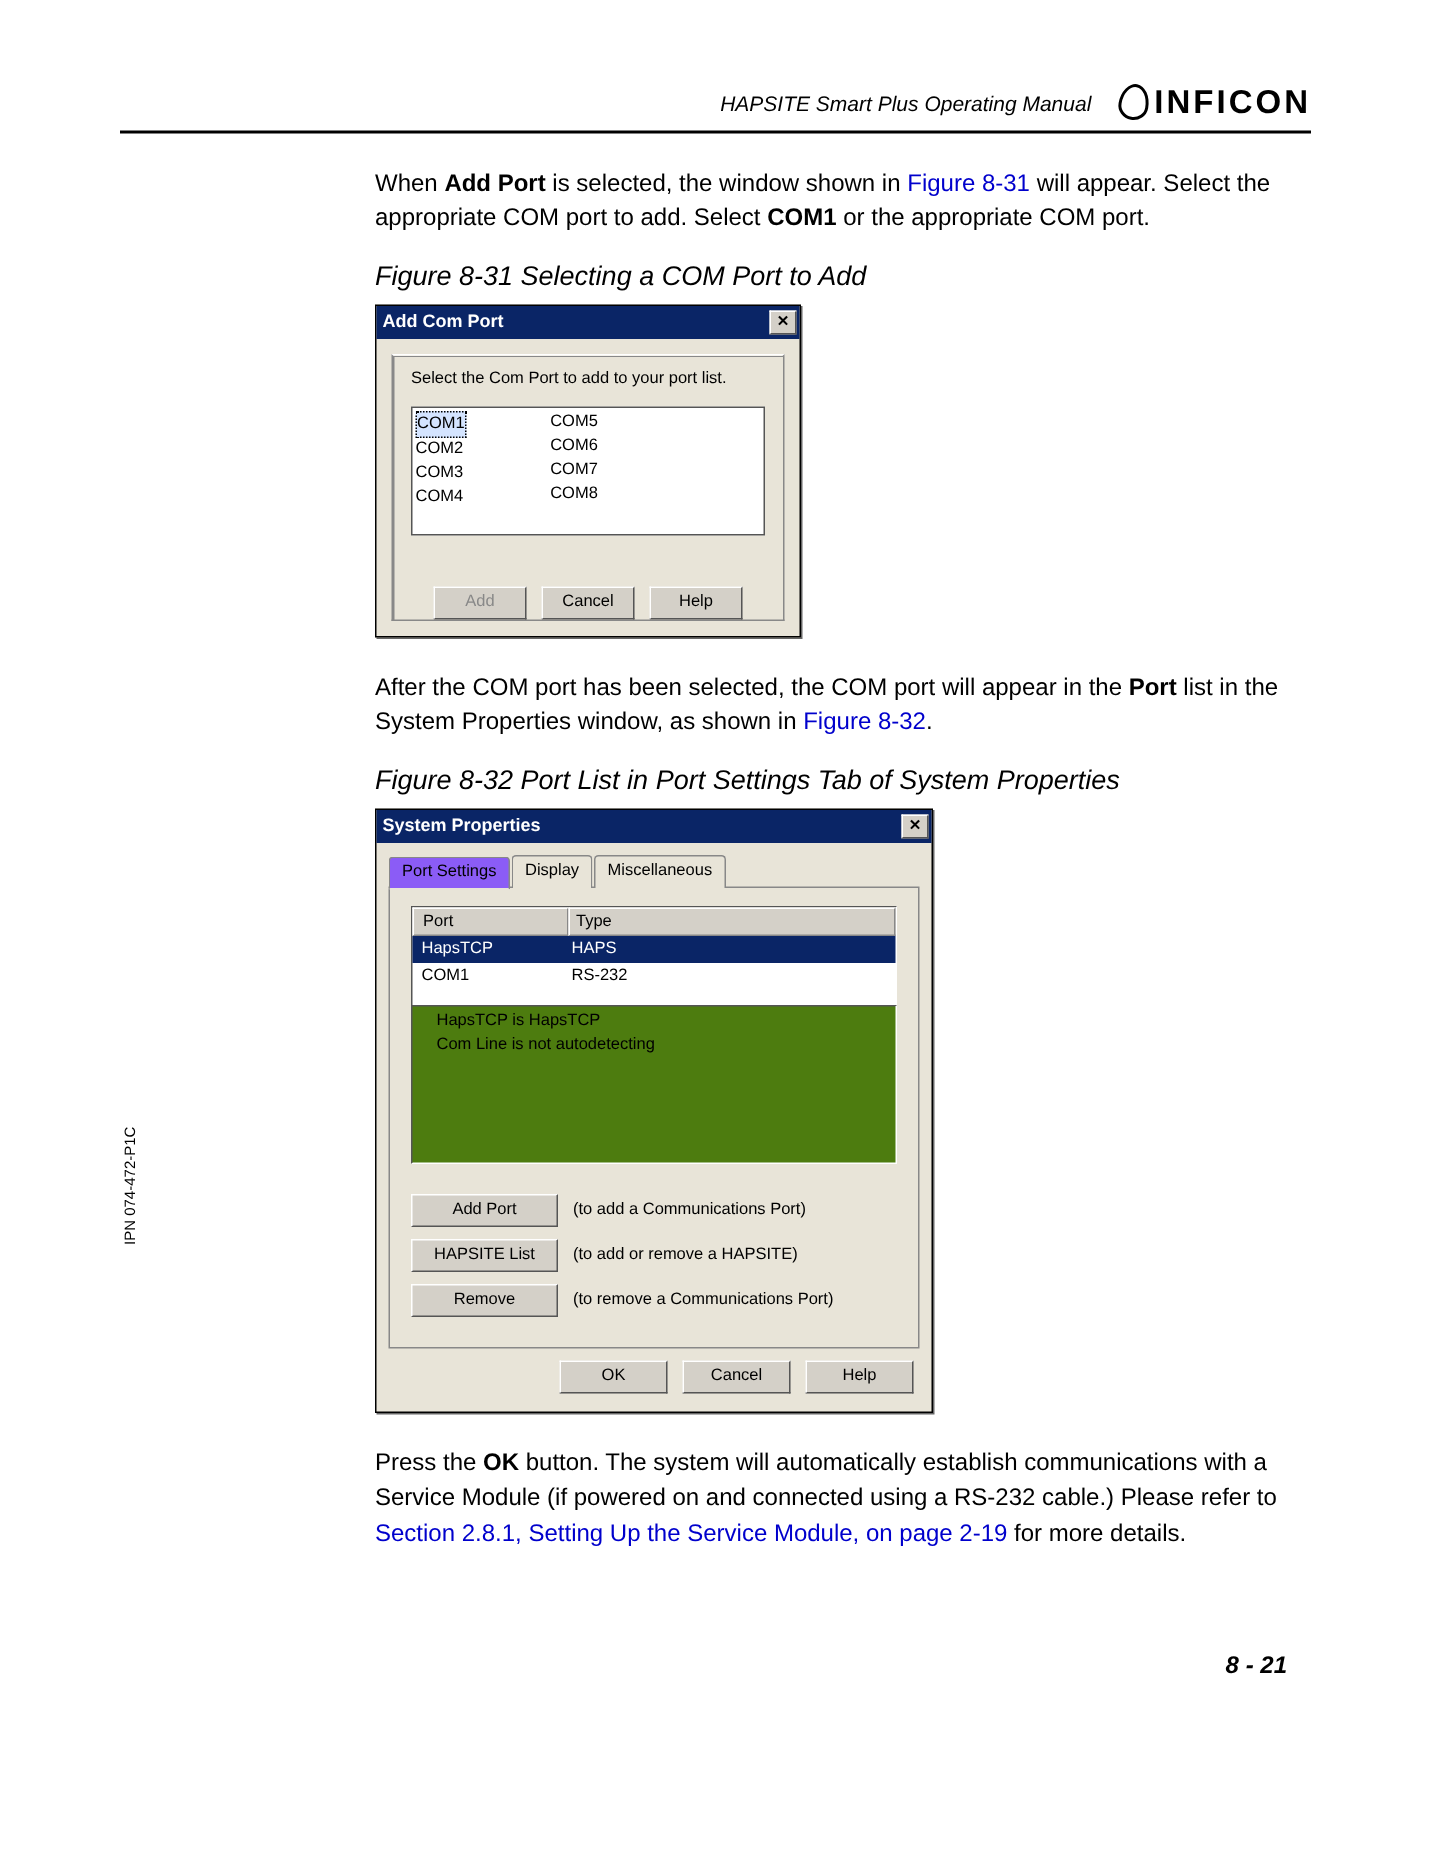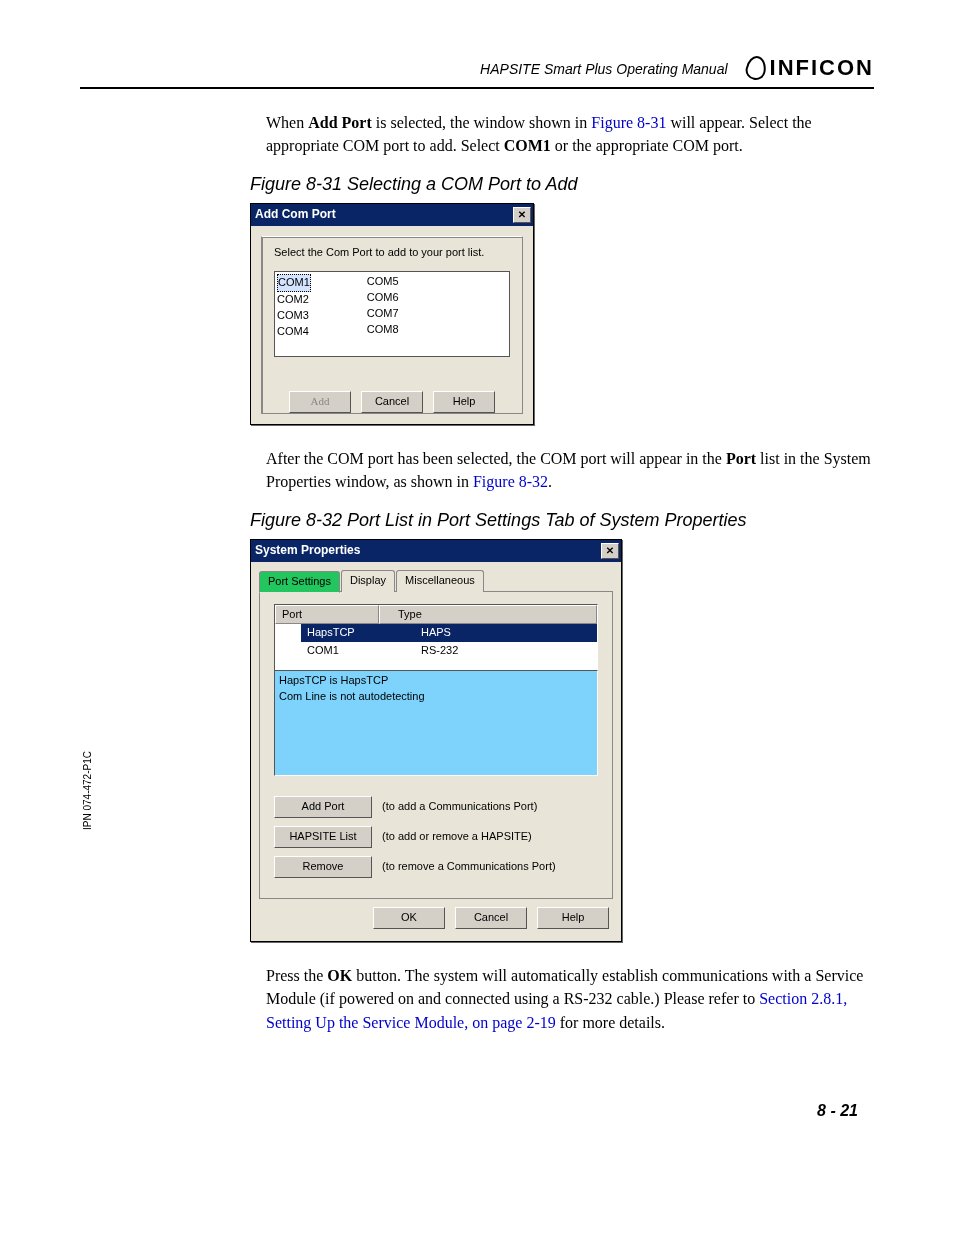--- a/index.html
+++ b/index.html
@@ -48,21 +48,21 @@
   .header-rule {
     border: none;
     border-top: 2px solid #000;
     margin: 0 0 22px 0;
   }
   .body-content {
     margin-left: 170px;
     font-size: 16px;
     line-height: 1.45;
   }
-  .body-content p { margin: 0 0 10px 16px; font-family: Liberation Serif, serif; }
+  .body-content p { margin: 0 0 10px 0; }
   .link { color: #0000cc; }
   .fig-caption {
     font-style: italic;
     font-size: 18px;
     margin: 14px 0 6px 0;
   }
   
   .dialog {
     border: 1px solid #000;
     background: #e8e4d8;
@@ -93,21 +93,21 @@
     line-height: 1;
   }
   .win-btn {
     background: #d4d0c8;
     border: 1px solid #fff;
     border-right-color: #555; border-bottom-color: #555;
     padding: 2px 0;
     font-size: 11px;
     text-align: center;
   }
-  .win-btn.disabled { color: #888; font-family: Liberation Serif, serif; }
+  .win-btn.disabled { color: #888; }
   .groupbox {
     border: 1px solid #888;
     border-top-color: #fff;
     box-shadow: inset 1px 1px 0 #888;
     margin: 10px;
     padding: 10px;
   }
   
   .addcom {
     width: 282px;
@@ -139,53 +139,53 @@
   .sysprops .tab {
     border: 1px solid #888;
     border-bottom: none;
     padding: 2px 8px;
     background: #e8e4d8;
     margin-right: 1px;
     border-top-left-radius: 3px;
     border-top-right-radius: 3px;
   }
   .sysprops .tab.active {
-    background: #22c55e;
+    background: #8b5cf6;
     position: relative;
     top: 1px;
     border-bottom: 1px solid #e8e4d8;
   }
   .sysprops .tabpane {
     border: 1px solid #888;
     margin: 0 8px 8px 8px;
     padding: 12px 14px;
   }
   .sysprops .portlist {
     border: 1px solid #555;
     border-right-color: #fff; border-bottom-color: #fff;
     background: #fff;
     font-size: 11px;
   }
   .sysprops .portlist .row { display: flex; }
   .sysprops .portlist .row .c1 { width: 90px; padding: 1px 6px; }
-  .sysprops .portlist .row .c2 { flex: 1; padding: 1px 18px; }
+  .sysprops .portlist .row .c2 { flex: 1; padding: 1px 4px; }
   .sysprops .portlist .hdr .c1,
   .sysprops .portlist .hdr .c2 {
     background: #d4d0c8;
     border: 1px solid #fff;
     border-right-color: #888; border-bottom-color: #888;
   }
   .sysprops .portlist .sel { background: #0a2566; color: #fff; }
-  .sysprops .portlist .body { height: 46px; margin-left: 26px; }
+  .sysprops .portlist .body { height: 46px; }
   .sysprops .status {
     border: 1px solid #555;
     border-right-color: #fff; border-bottom-color: #fff;
-    background: #7dd3fc;
-    font-size: 11px;
-    padding: 2px 4px;
+    background: #4d7c0f;
+    font-size: 11px;
+    padding: 2px 16px;
     height: 100px;
     margin-top: -1px;
   }
   .sysprops .btncol {
     margin-top: 20px;
   }
   .sysprops .btncol .brow {
     display: flex; align-items: center; gap: 10px; margin-bottom: 8px;
   }
   .sysprops .btncol .brow .win-btn { width: 96px; }

